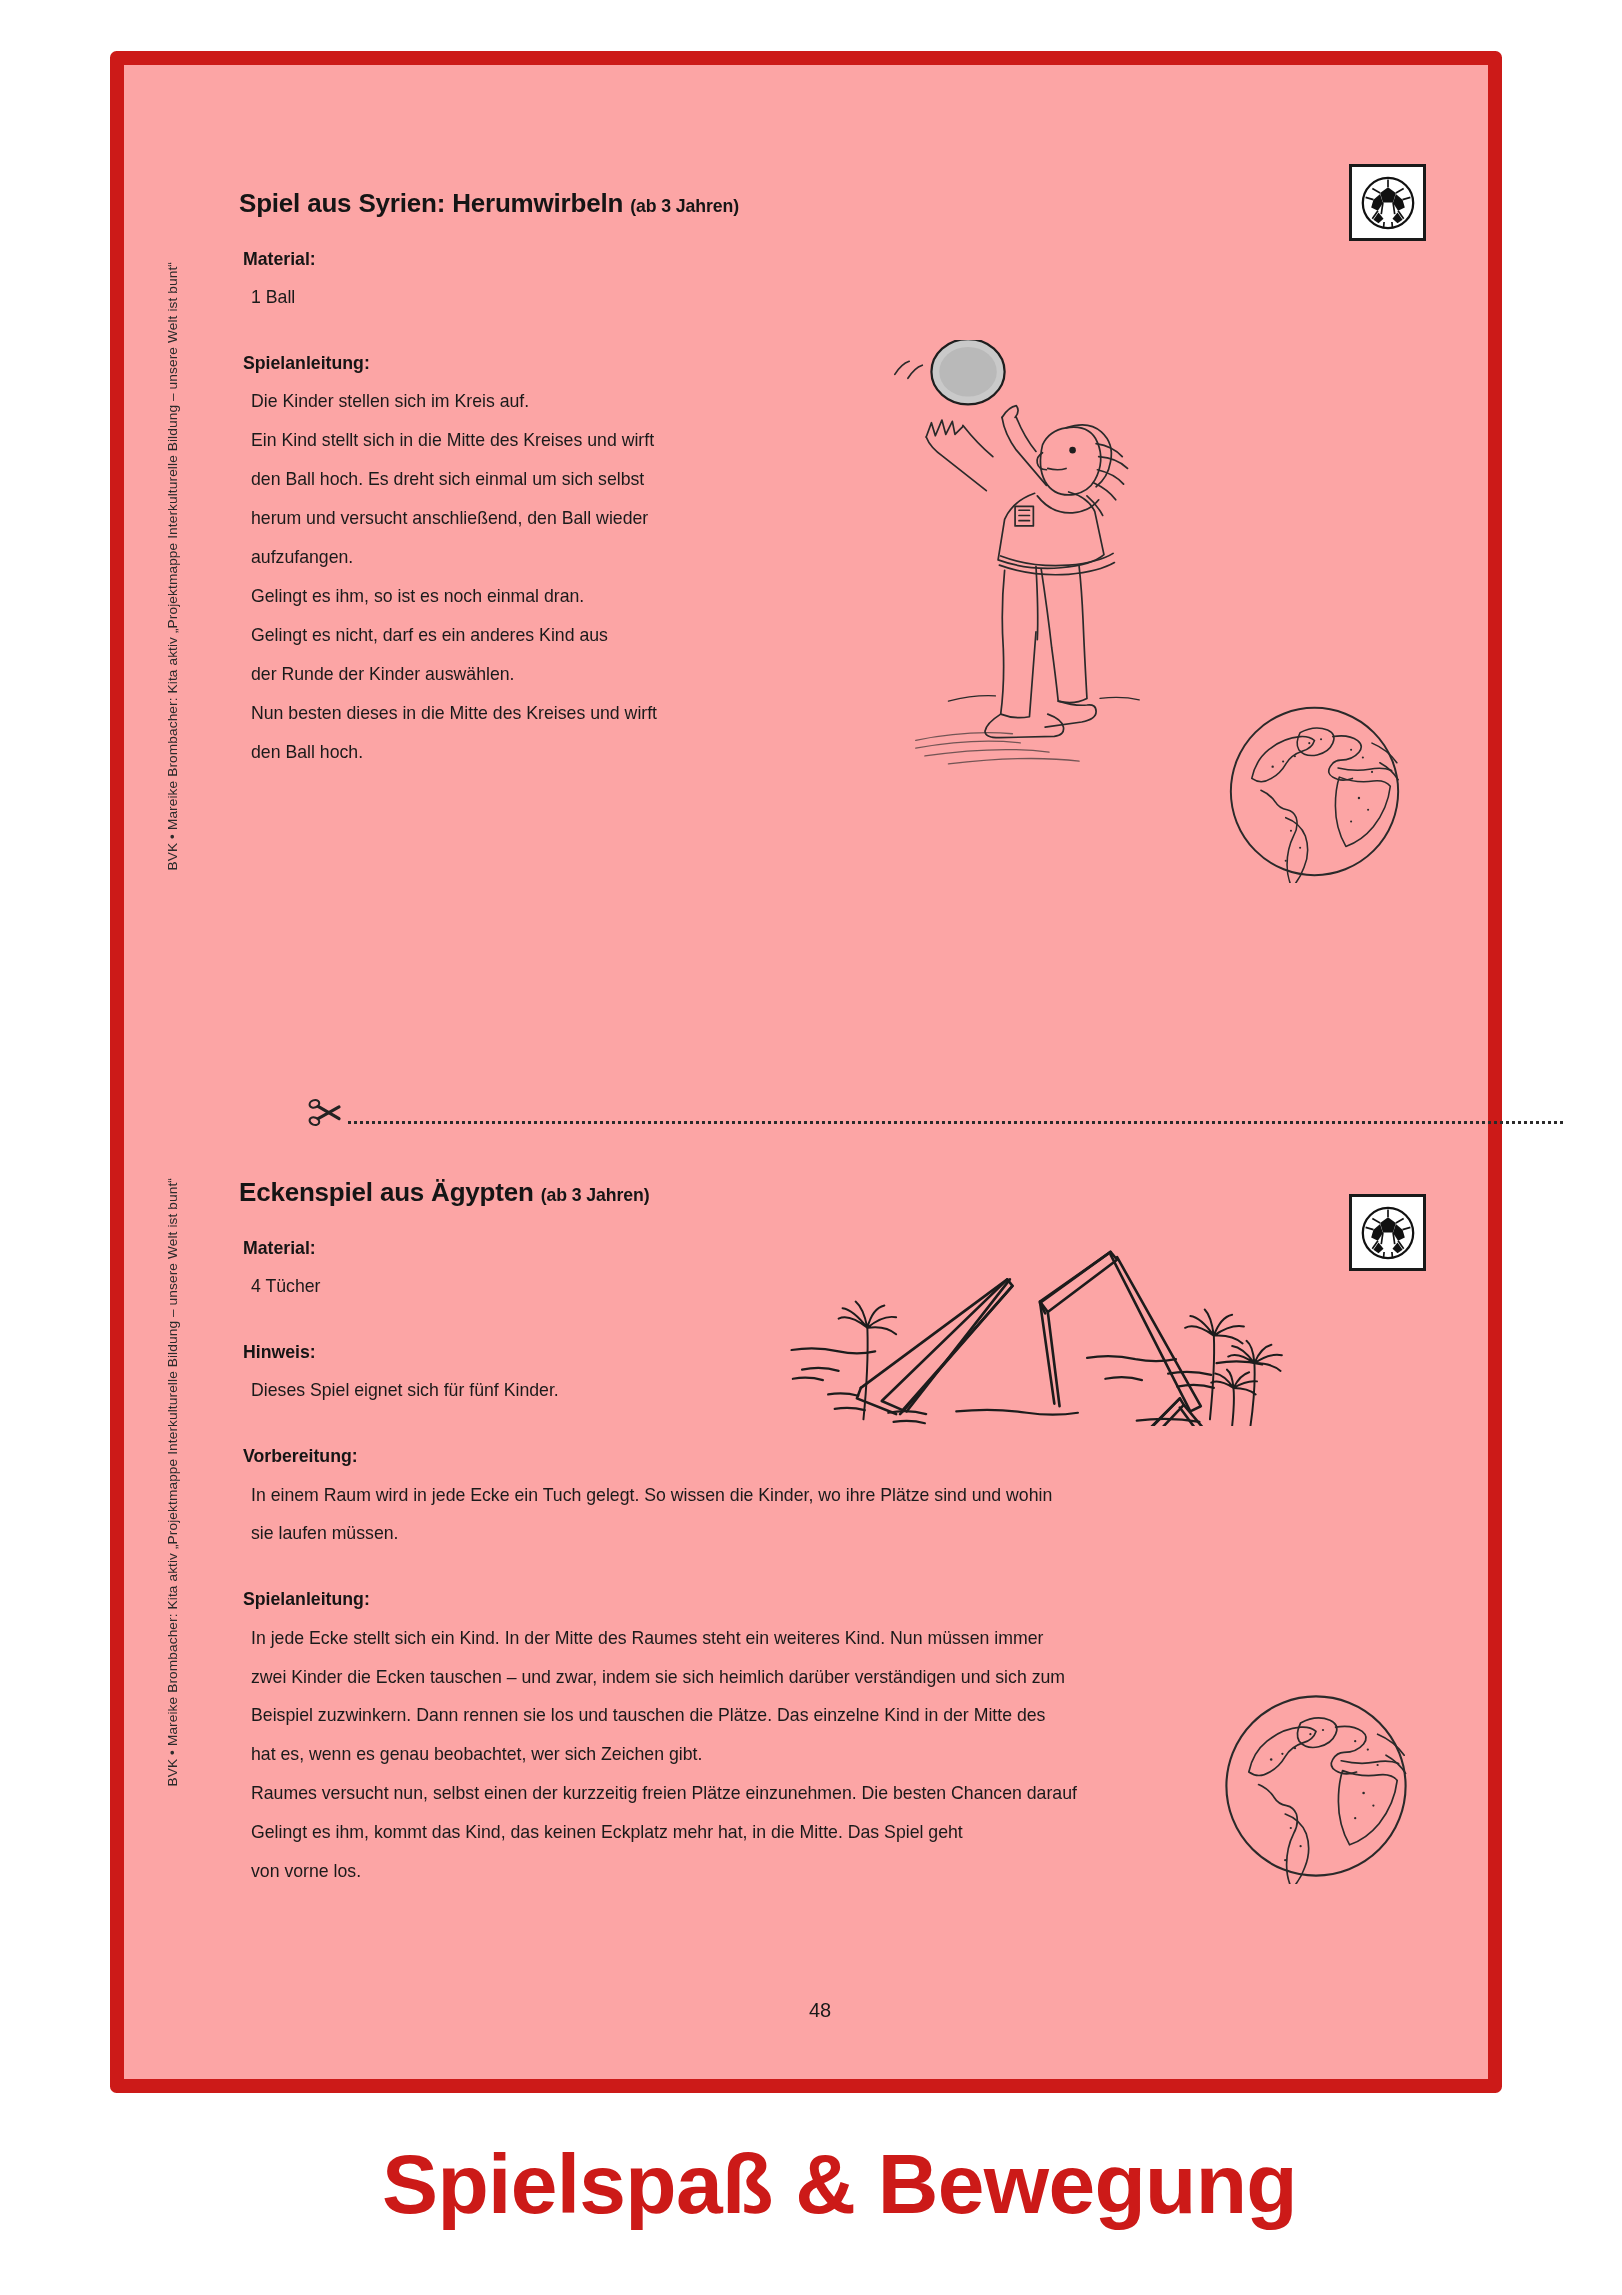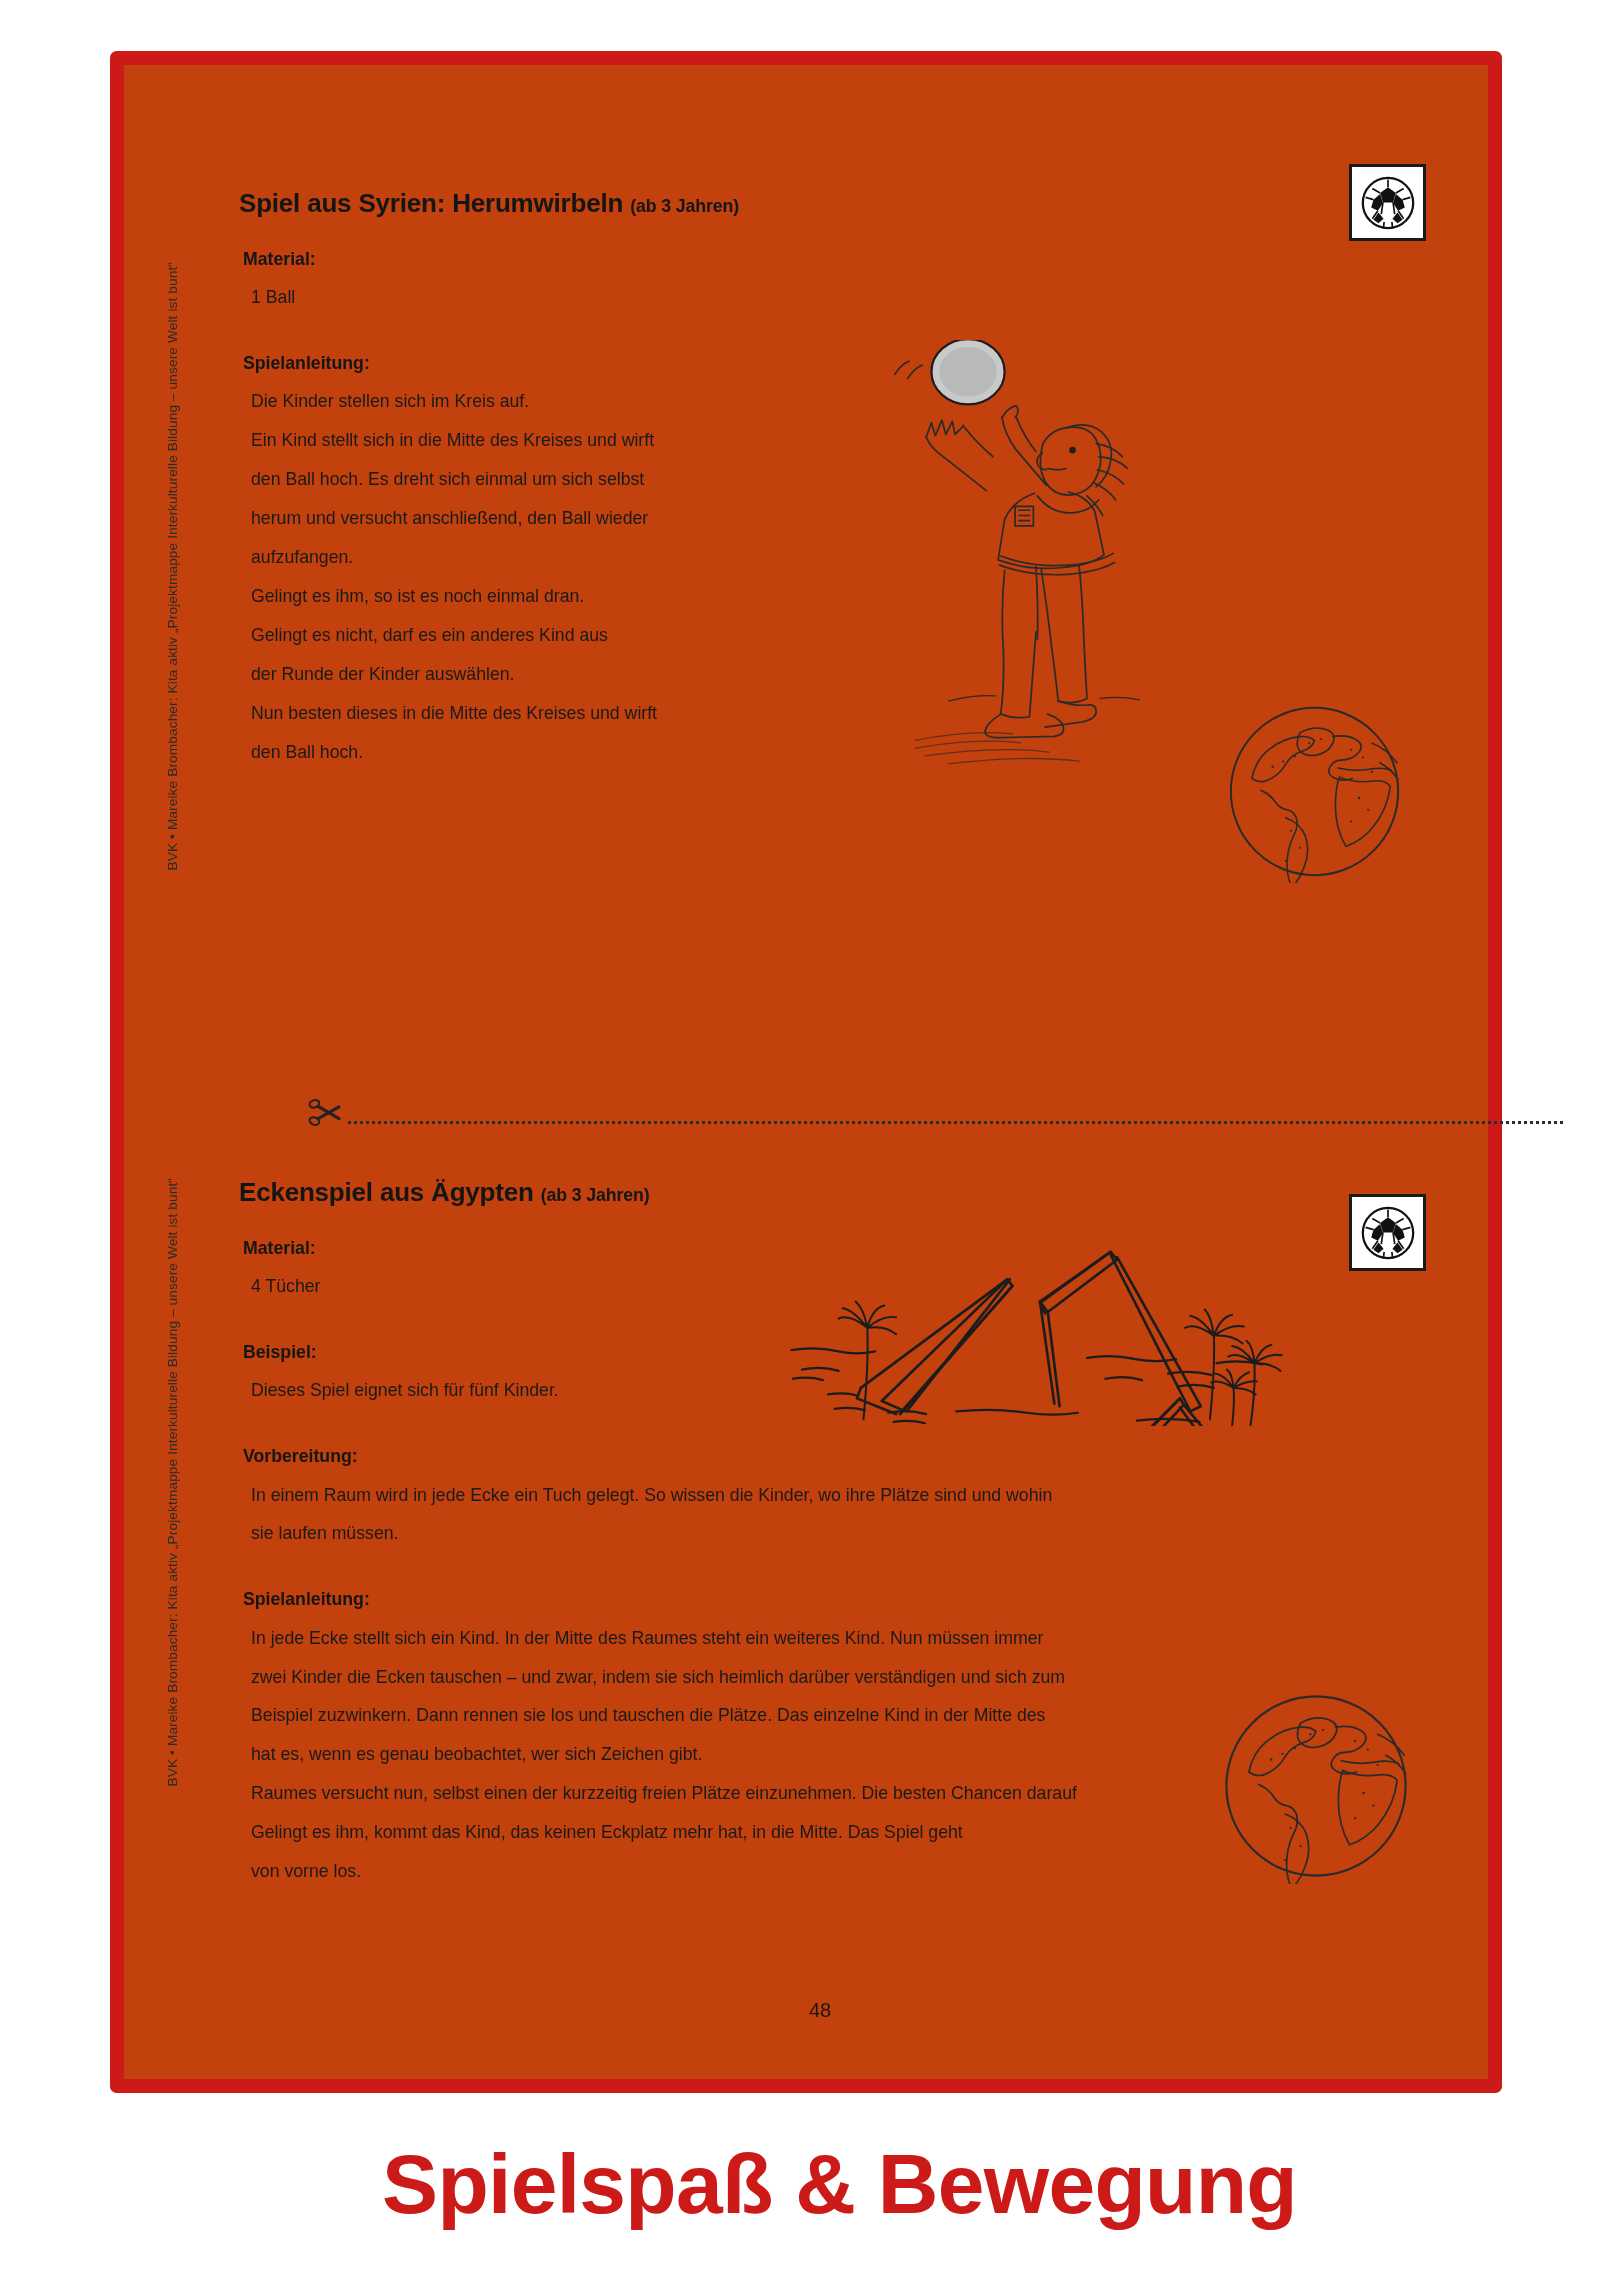--- a/index.html
+++ b/index.html
@@ -25,21 +25,21 @@
     height: 2042px;
     border: 14.4px solid #cc1a18;
     border-radius: 6.5px;
     box-sizing: border-box;
     background: #ffffff;
   }
   #page-sheet {
     position: absolute;
     left: 0; top: 0;
     width: 100%; height: 100%;
-    background: #c2410c;
+    background: #fca5a5;
   }
 
   
   .vert-credit {
     position: absolute;
     writing-mode: vertical-rl;
     transform: rotate(180deg);
     font-size: 13.7px;
     letter-spacing: 0.1px;
     color: #2b2b2b;
@@ -332,21 +332,21 @@
         <span class="age">(ab 3 Jahren)</span>
       </div>
 
       <div class="blockgap"></div>
 
       <p class="label">Material:</p>
       <p class="body-line">4 Tücher</p>
 
       <div class="blockgap"></div>
 
-      <p class="label">Beispiel:</p>
+      <p class="label">Hinweis:</p>
       <p class="body-line">Dieses Spiel eignet sich für fünf Kinder.</p>
 
       <div class="blockgap"></div>
 
       <p class="label">Vorbereitung:</p>
       <p class="body-line">In einem Raum wird in jede Ecke ein Tuch gelegt. So wissen die Kinder, wo ihre Plätze sind und wohin</p>
       <p class="body-line">sie laufen müssen.</p>
 
       <div class="blockgap"></div>
 

